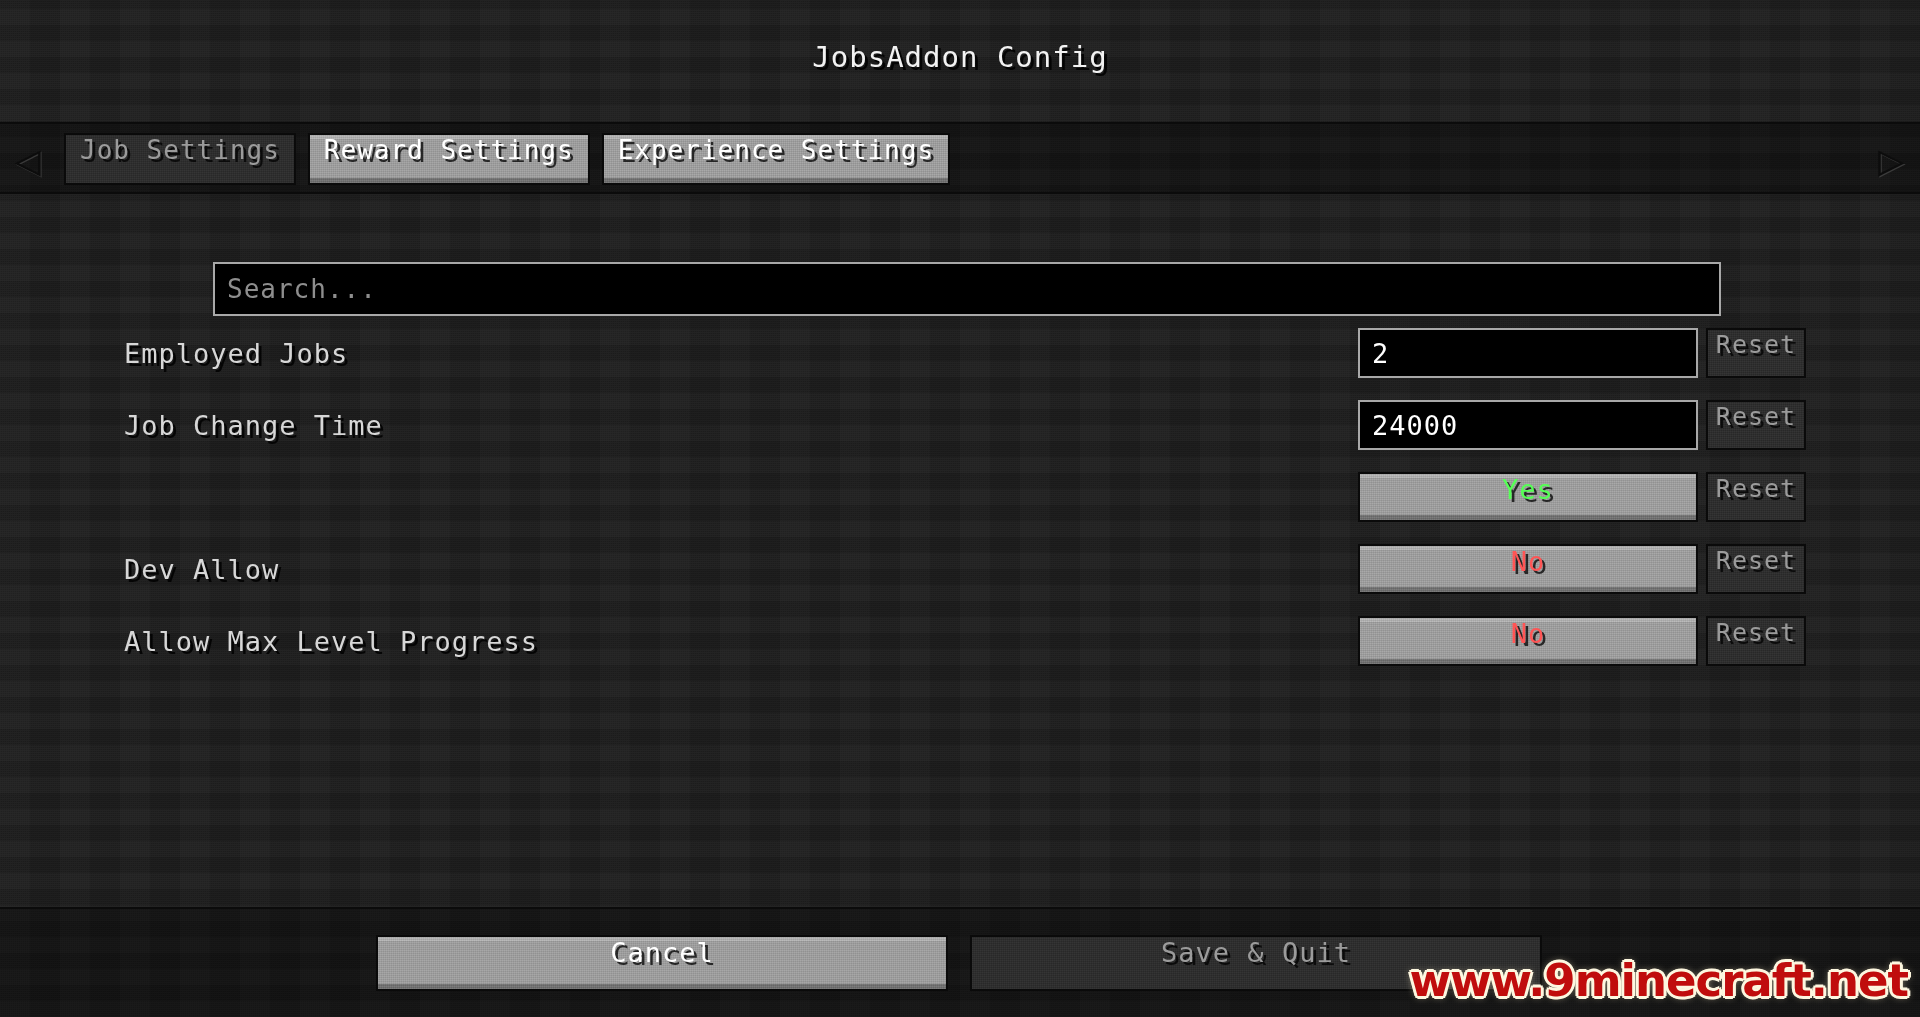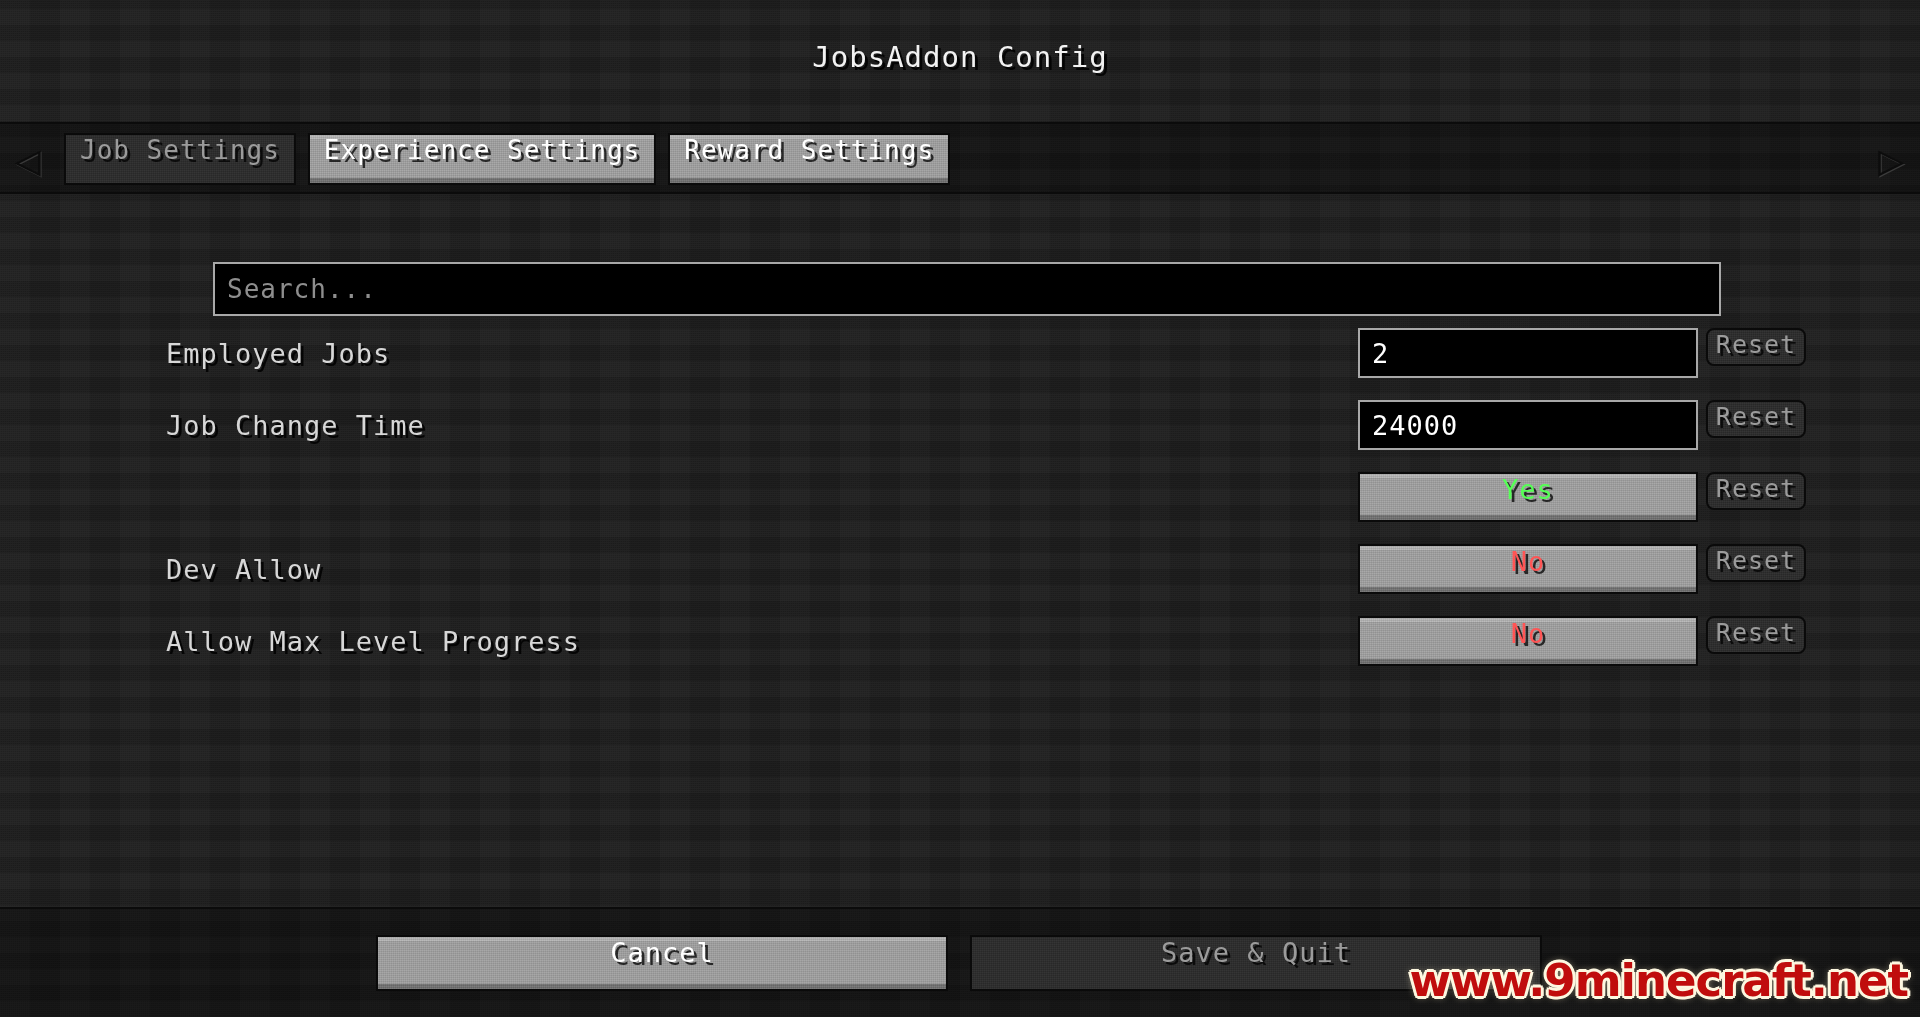--- a/index.html
+++ b/index.html
@@ -151,43 +151,41 @@
   .row {
     position: relative;
     height: 72px;
   }
   .row-label {
     position: absolute;
     left: 124px;
     top: 18px;
     font-size: 27px;
     color: #d7d7d7;
-    margin-left: 42px;
   }
   .row-control {
     position: absolute;
     left: 1358px;
     top: 8px;
     width: 340px;
     height: 50px;
   }
   .row-control .mcinput { font-size: 27px; }
   .row-control .mcbtn  { width: 100%; height: 100%; font-size: 27px; }
 
   .val-yes { color: #55ff55; }
   .val-no  { color: #ff5555; }
 
   .reset-btn {
     position: absolute;
     left: 1706px;
     top: 8px;
     width: 100px;
-    height: 38px;
+    height: 50px;
     font-size: 25px;
-    border-radius: 8px;
   }
 
   
   .bottombar {
     position: absolute;
     left: 0;
     bottom: 0;
     width: 1920px;
     height: 108px;
     background: rgba(0,0,0,.32);
@@ -240,24 +238,24 @@
   <div class="title mc">JobsAddon Config</div>
 
   <div class="tabstrip">
     <div class="tab-arrow left mc">◁</div>
 
     <div class="tabs">
       <div class="mcbtn tab mc disabled">
         <span>Job Settings</span>
       </div>
       <div class="mcbtn tab mc">
+        <span>Reward Settings</span>
+      </div>
+      <div class="mcbtn tab mc">
         <span>Experience Settings</span>
-      </div>
-      <div class="mcbtn tab mc">
-        <span>Reward Settings</span>
       </div>
     </div>
 
     <div class="tab-arrow right mc">▷</div>
   </div>
 
   <div class="search-wrap">
     <input class="mcinput" type="text" placeholder="Search..." style="">
   </div>
 

